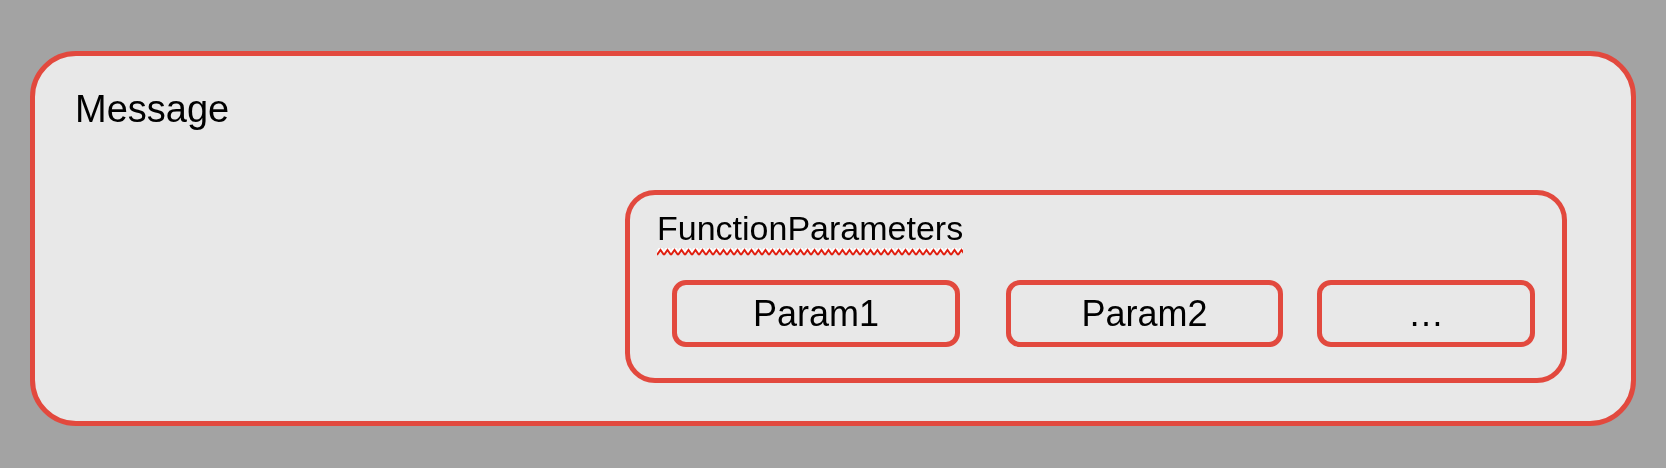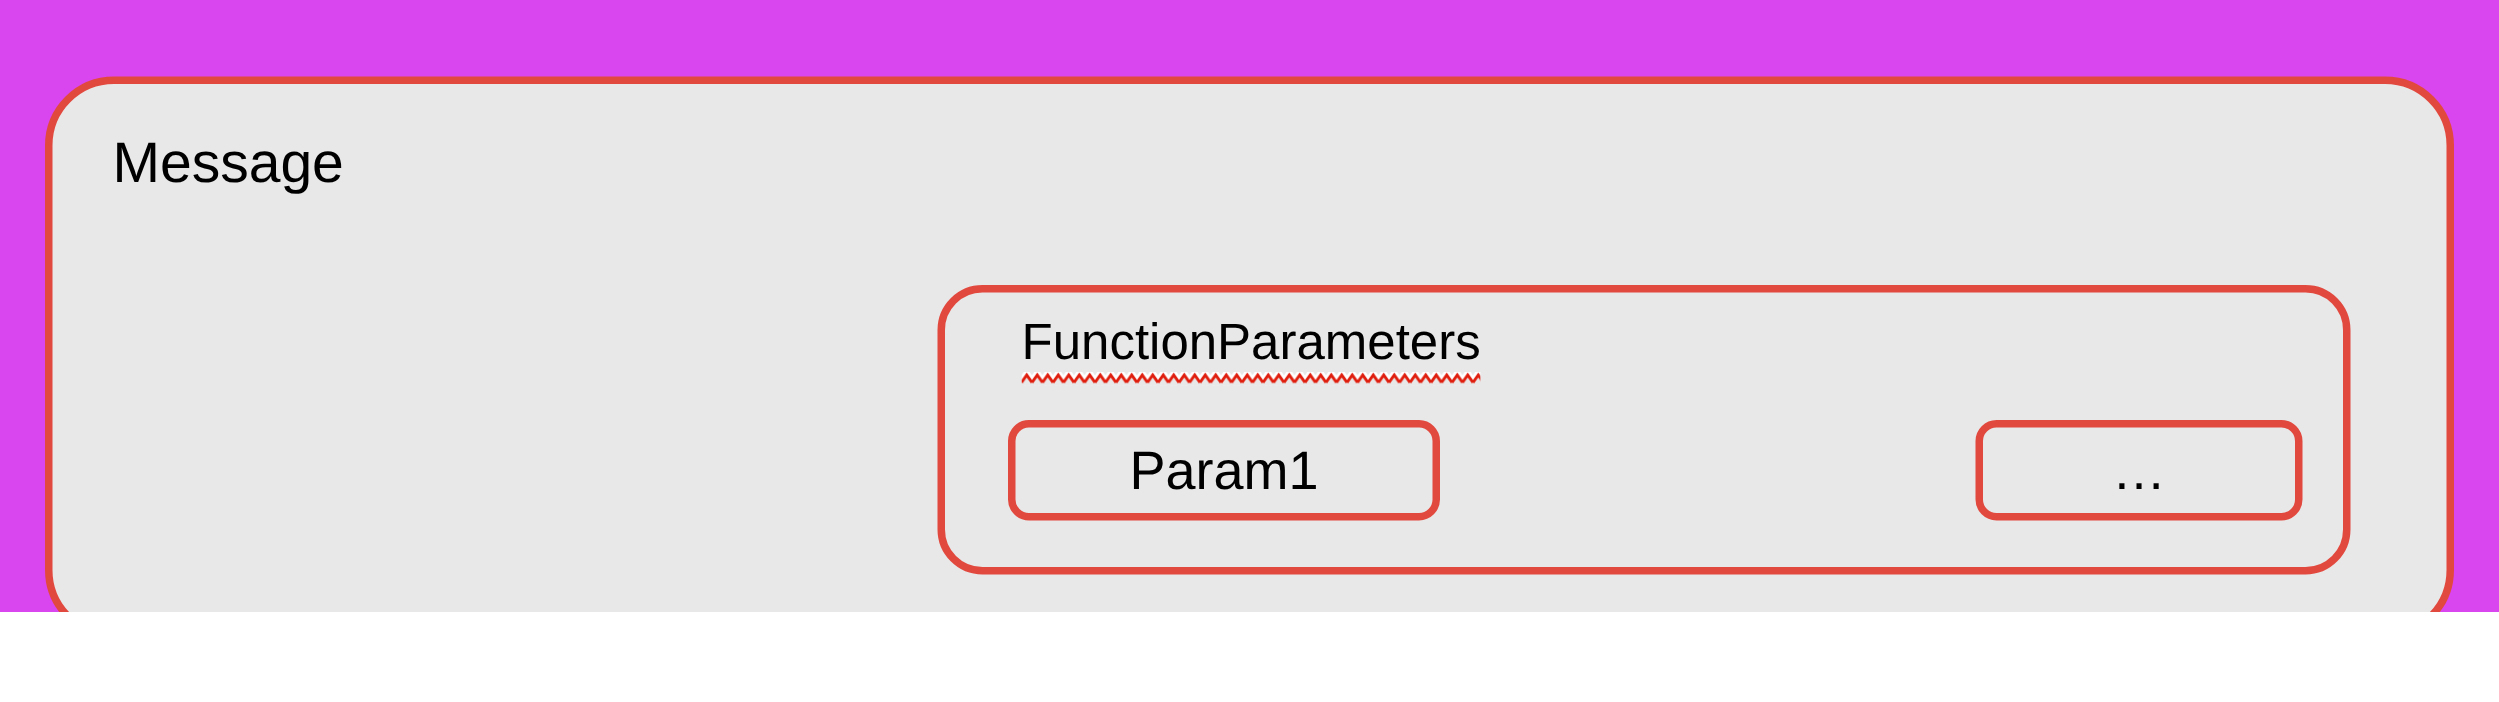--- a/index.html
+++ b/index.html
@@ -3,22 +3,22 @@
 <meta charset="utf-8">
 <style>
   html, body {
     margin: 0;
     padding: 0;
     background: #ffffff;
   }
   .canvas {
     position: relative;
     width: 1666px;
-    height: 408px;
-    background: #d946ef;
+    height: 468px;
+    background: #a3a3a3;
     font-family: "Liberation Sans", sans-serif;
     color: #000000;
     overflow: hidden;
   }
   .box {
     position: absolute;
     box-sizing: border-box;
     background: #e8e8e8;
     border: 5px solid #e2493e;
   }
@@ -56,21 +56,20 @@
     top: 134px;
     width: 942px;
     height: 193px;
     border-radius: 30px;
   }
   .fp-head {
     position: absolute;
     left: 27px;
     top: 14px;
     width: max-content;
-    margin-left: 24px;
   }
   .fp-label {
     font-size: 34px;
     line-height: 1.15;
     white-space: nowrap;
     display: block;
   }
   .squiggle {
     display: block;
     width: 100%;
@@ -115,20 +114,23 @@
             </pattern>
           </defs>
           <rect width="100%" height="9" fill="url(#zigzag)"></rect>
         </svg>
       </div>
 
       <div class="box param-box param-1">
         <span class="param-label">Param1</span>
       </div>
 
+      <div class="box param-box param-2">
+        <span class="param-label">Param2</span>
+      </div>
 
       <div class="box param-box param-etc">
         <span class="param-label">…</span>
       </div>
 
     </div>
 
   </div>
 
 </div>

